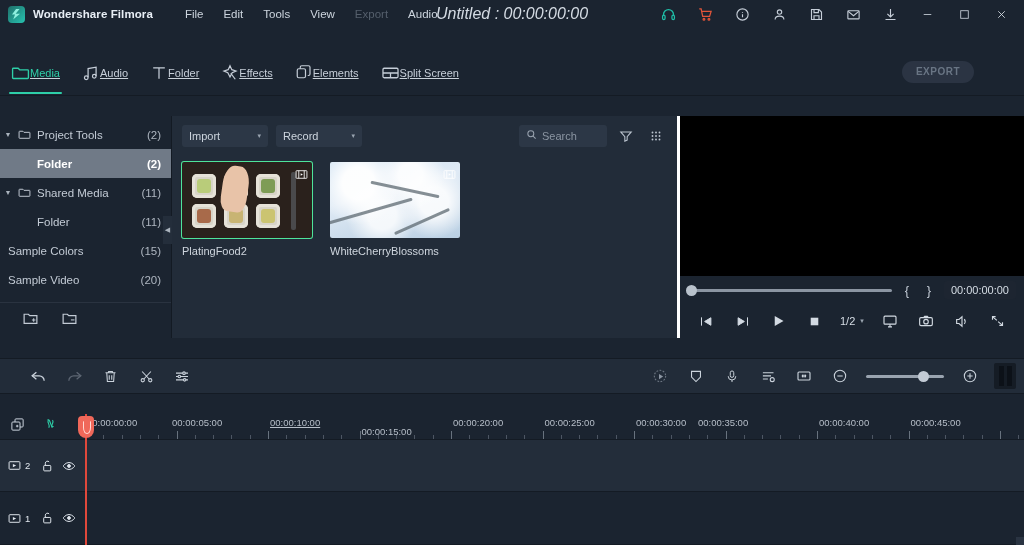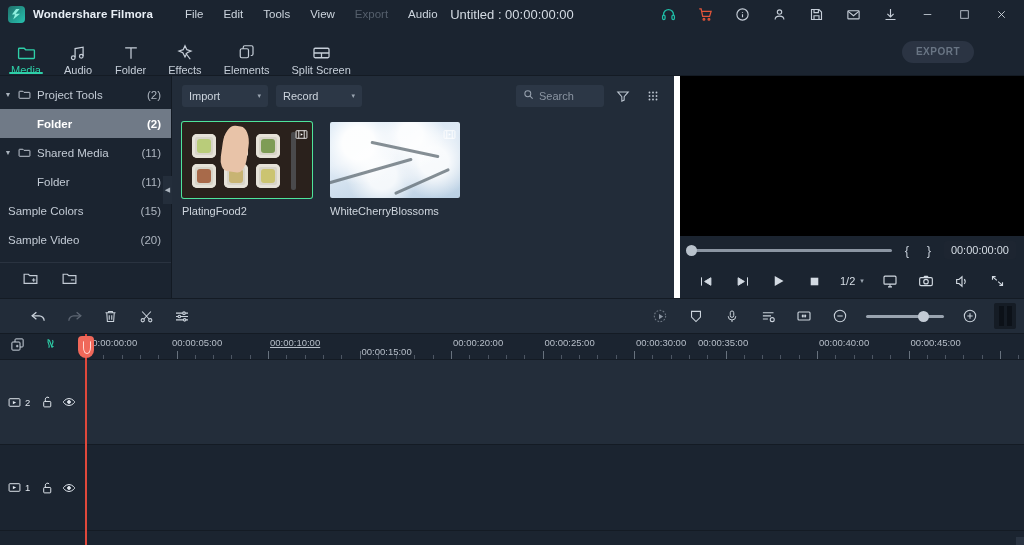--- a/index.html
+++ b/index.html
@@ -3,57 +3,58 @@
 <meta charset="utf-8">
 <style>
   * { box-sizing: border-box; margin: 0; padding: 0; }
   html, body {
     width: 1024px; height: 545px;
     background: #1b2430;
     font-family: "Liberation Sans", sans-serif;
     color: #c9d1d9;
     overflow: hidden;
   }
-  .app { width: 1024px; height: 545px; display: flex; flex-direction: column; position: relative; }
+  .app { width: 1024px; height: 545px; display: flex; flex-direction: column; position: relative; gap: 20px; }
 
   
   .titlebar {
     height: 28px; background: #1b2430; display: flex; align-items: center;
     flex: 0 0 28px; position: relative;
   }
   .logo-wrap { display:flex; align-items:center; padding-left: 8px; gap: 8px; }
   .logo { width: 17px; height: 17px; border-radius: 4px;
      background: linear-gradient(135deg,#1f6f6a 0%,#27c3b0 100%);
      position: relative; }
   .logo::after {
     content:""; position:absolute; left:4px; top:3px; width:8px; height:11px;
     background:#8ef0df;
     clip-path: polygon(55% 0, 100% 0, 45% 48%, 100% 48%, 15% 100%, 38% 55%, 0 55%);
   }
   .brand { font-size: 11.5px; color: #e8eef5; font-weight: bold; letter-spacing:.1px;}
   .menubar { display: flex; align-items: center; gap: 0; margin-left: 22px; }
   .menu-item { font-size: 11.5px; color: #cdd5de; padding: 4px 10px; cursor: default; }
   .menu-item.disabled { color: #555f6c; }
   .doc-title {
-    position:absolute; left:0; right:0; text-align:center; font-size: 13px; color:#d4dbe3;
+    position:absolute; left:0; right:0; text-align:center; font-size: 16px; color:#d4dbe3;
     pointer-events:none;
+    font-style:italic;
   }
   .title-icons { margin-left:auto; display:flex; align-items:center; gap: 0; padding-right: 4px; z-index:2;}
   .ticon { width: 37px; height: 28px; display:flex; align-items:center; justify-content:center; cursor:default;}
   .ticon svg { display:block; }
   .winbtn { width: 37px; height:28px; display:flex;align-items:center;justify-content:center;}
 
   
   .navbar {
     height: 48px; flex: 0 0 48px; background: #1b2430; display: flex; align-items: center;
     position: relative; border-bottom: 1px solid #141b24;
   }
   .nav-tab {
-    display:flex; flex-direction:column; align-items:center; justify-content:flex-end;
-    padding: 0 11px; height: 48px; cursor:default; position:relative; min-width: 52px;
+    display:flex; flex-direction:row; align-items:center; justify-content:space-between;
+    padding: 0 11px; height: 48px; cursor:default; position:relative; min-width: 52px; text-decoration: underline;
   }
   .nav-tab .nicon { height: 19px; display:flex; align-items:flex-end; }
   .nav-tab .nlabel { font-size: 11px; color:#c6ced8; margin-top: 3px; white-space:nowrap;}
   .nav-tab.active .nlabel { color:#2ecfa8; }
   .nav-tab.active .underline {
      position:absolute; bottom:2px; left:9px; right:9px; height: 2px; background:#2ecfa8; border-radius:1px;
   }
   .export-btn {
     margin-left: auto; margin-right: 50px;
     width: 72px; height: 22px; border-radius: 11px;
@@ -85,21 +86,21 @@
   .sidebar-foot {
     height: 36px; border-top:1px solid #2a3340; display:flex; align-items:center; gap: 22px; padding-left: 22px;
   }
   .collapse-arrow {
     position:absolute; right:-1px; top: 100px; width: 9px; height: 28px;
     background:#242e3b; display:flex; align-items:center; justify-content:center;
     font-size: 7px; color:#aab3bd;
   }
 
   
-  .media-panel { flex:1; background:#222c39; display:flex; flex-direction:column; border-right:6px solid #ffffff;}
+  .media-panel { flex:1; background:#222c39; display:flex; flex-direction:column; border-right:3px solid #ffffff;}
   .media-toolbar { height: 29px; display:flex; align-items:center; padding: 0 10px; gap: 8px; margin-top:5px;}
   .combo {
     height: 22px; min-width: 86px; background:#2c3746; border-radius:3px;
     display:flex; align-items:center; justify-content:space-between; padding: 0 7px;
     font-size: 11px; color:#cdd5de;
   }
   .combo .cv { }
   .combo .carrow { font-size: 7px; color:#9aa4b0; margin-left: 10px;}
   .search-box {
     margin-left:auto; width: 88px; height: 22px; background:#2c3746; border-radius:3px;

